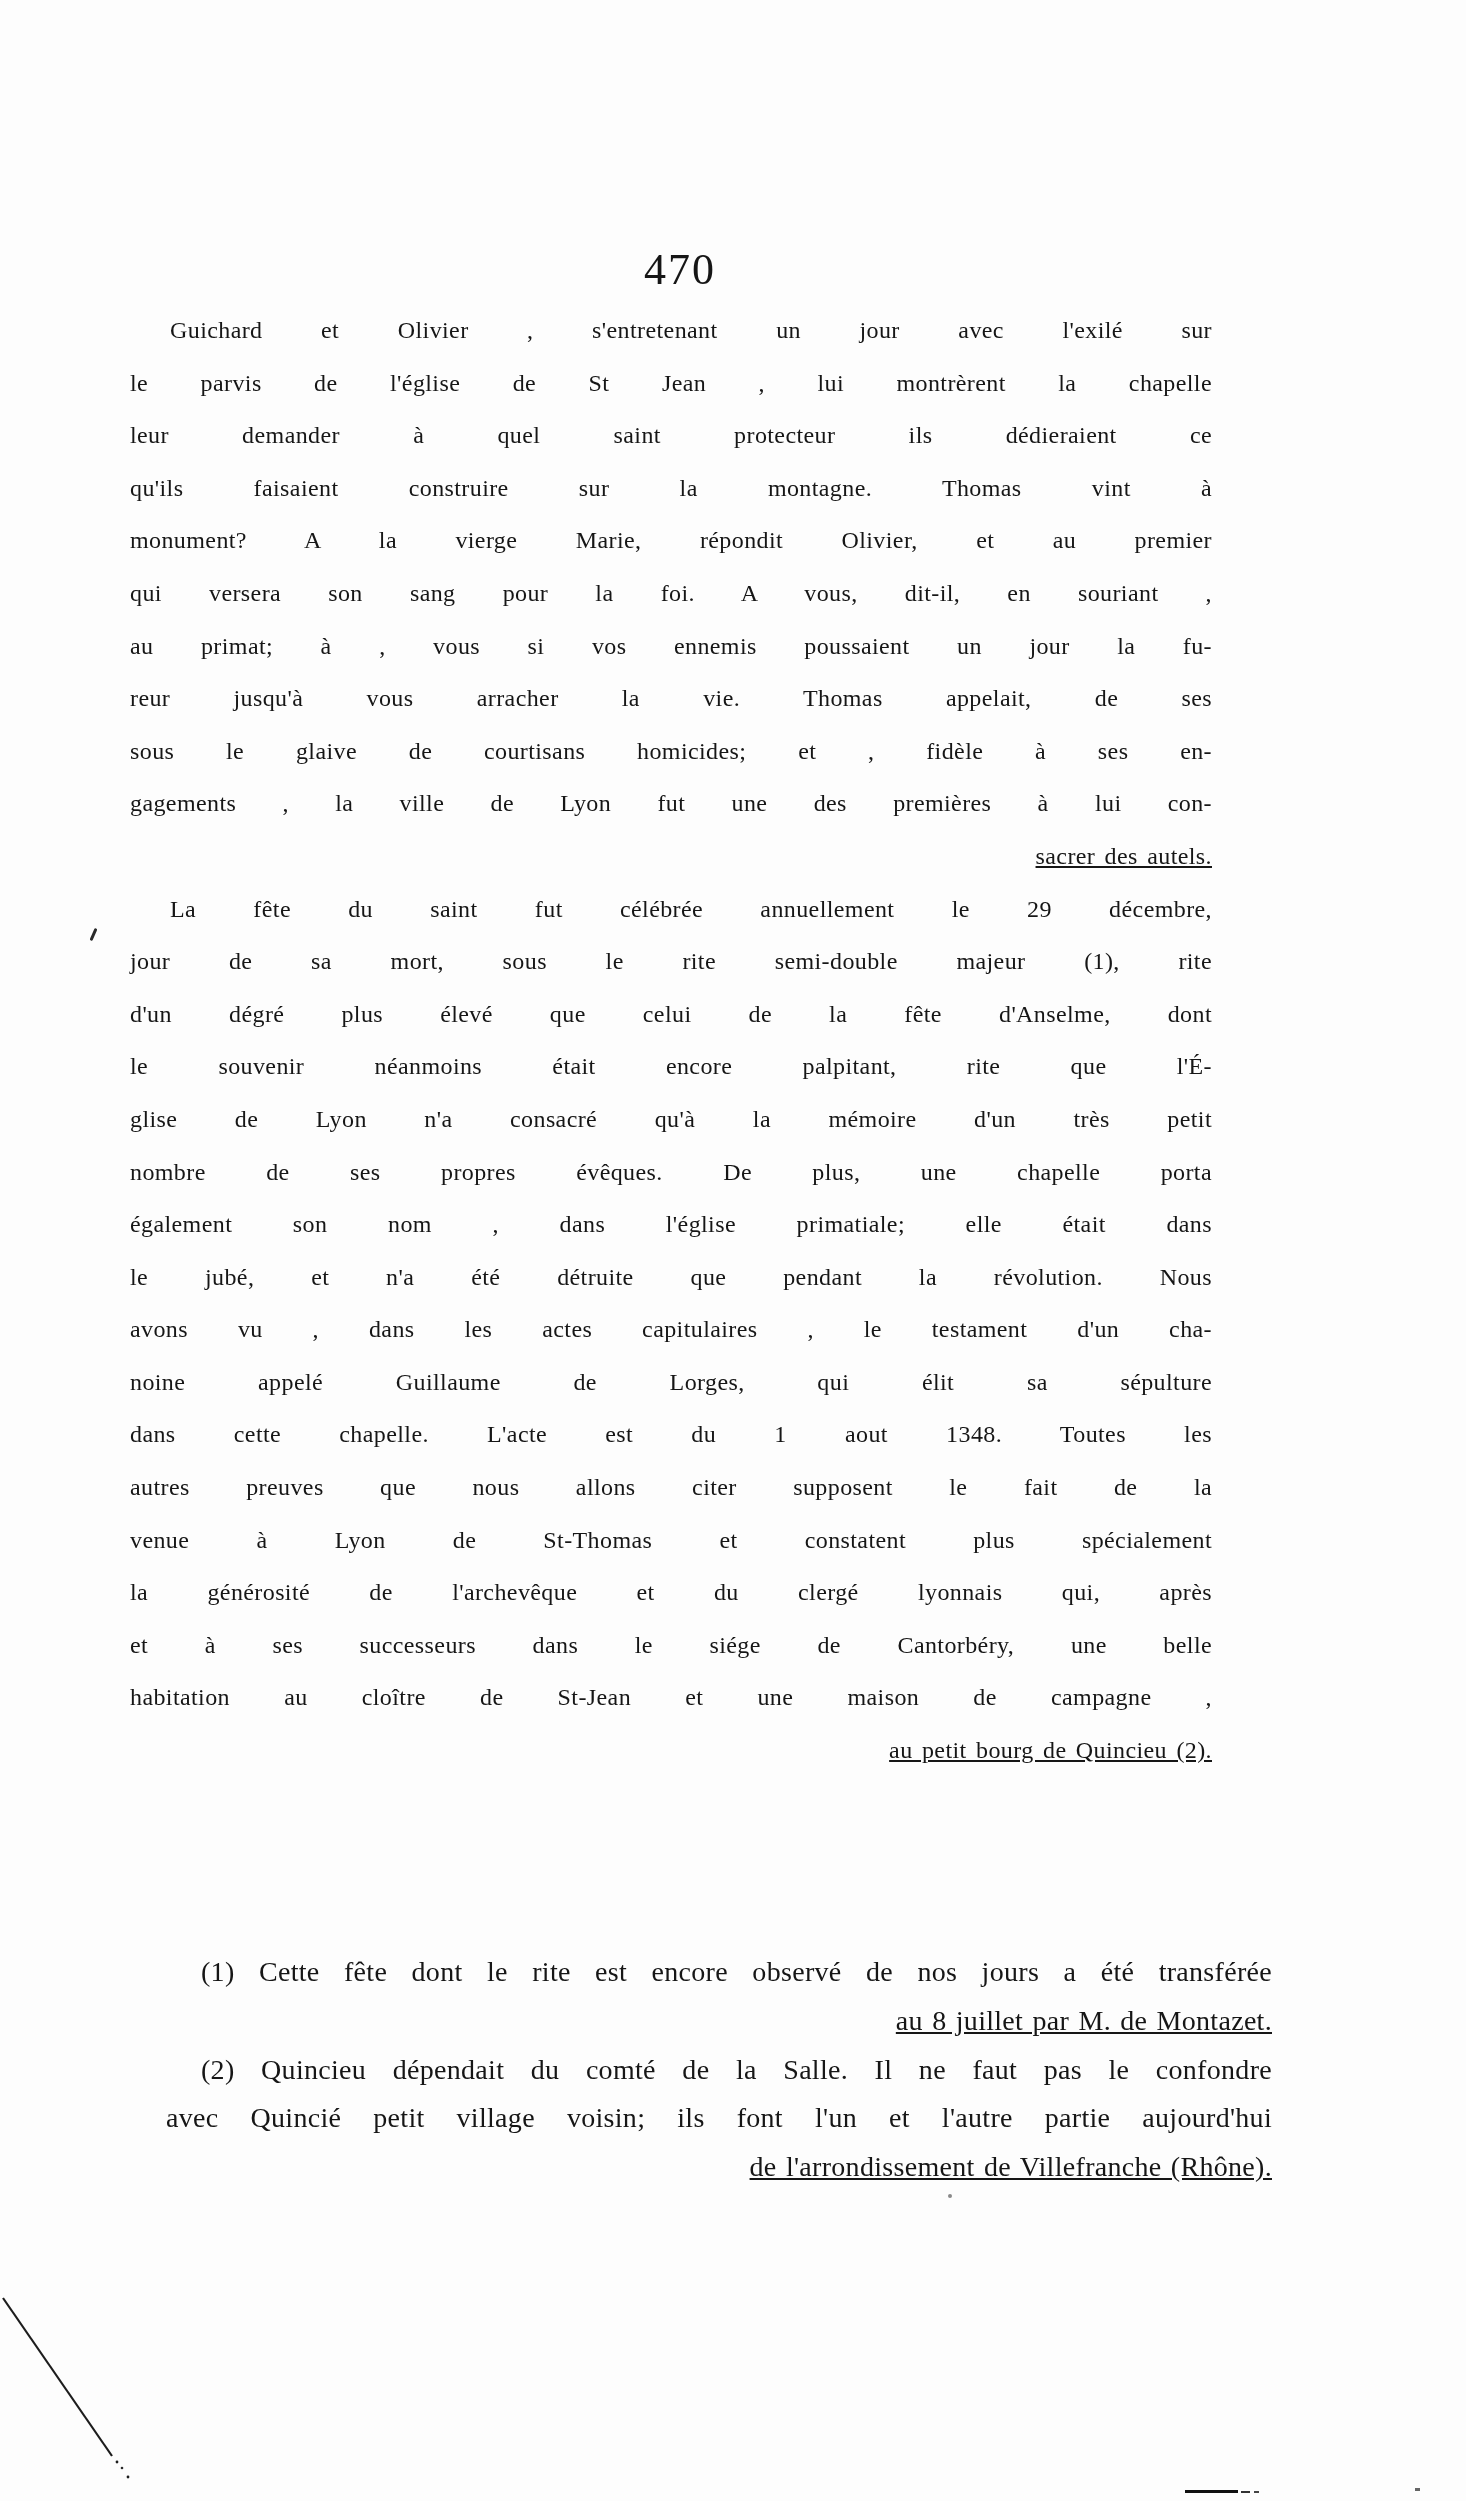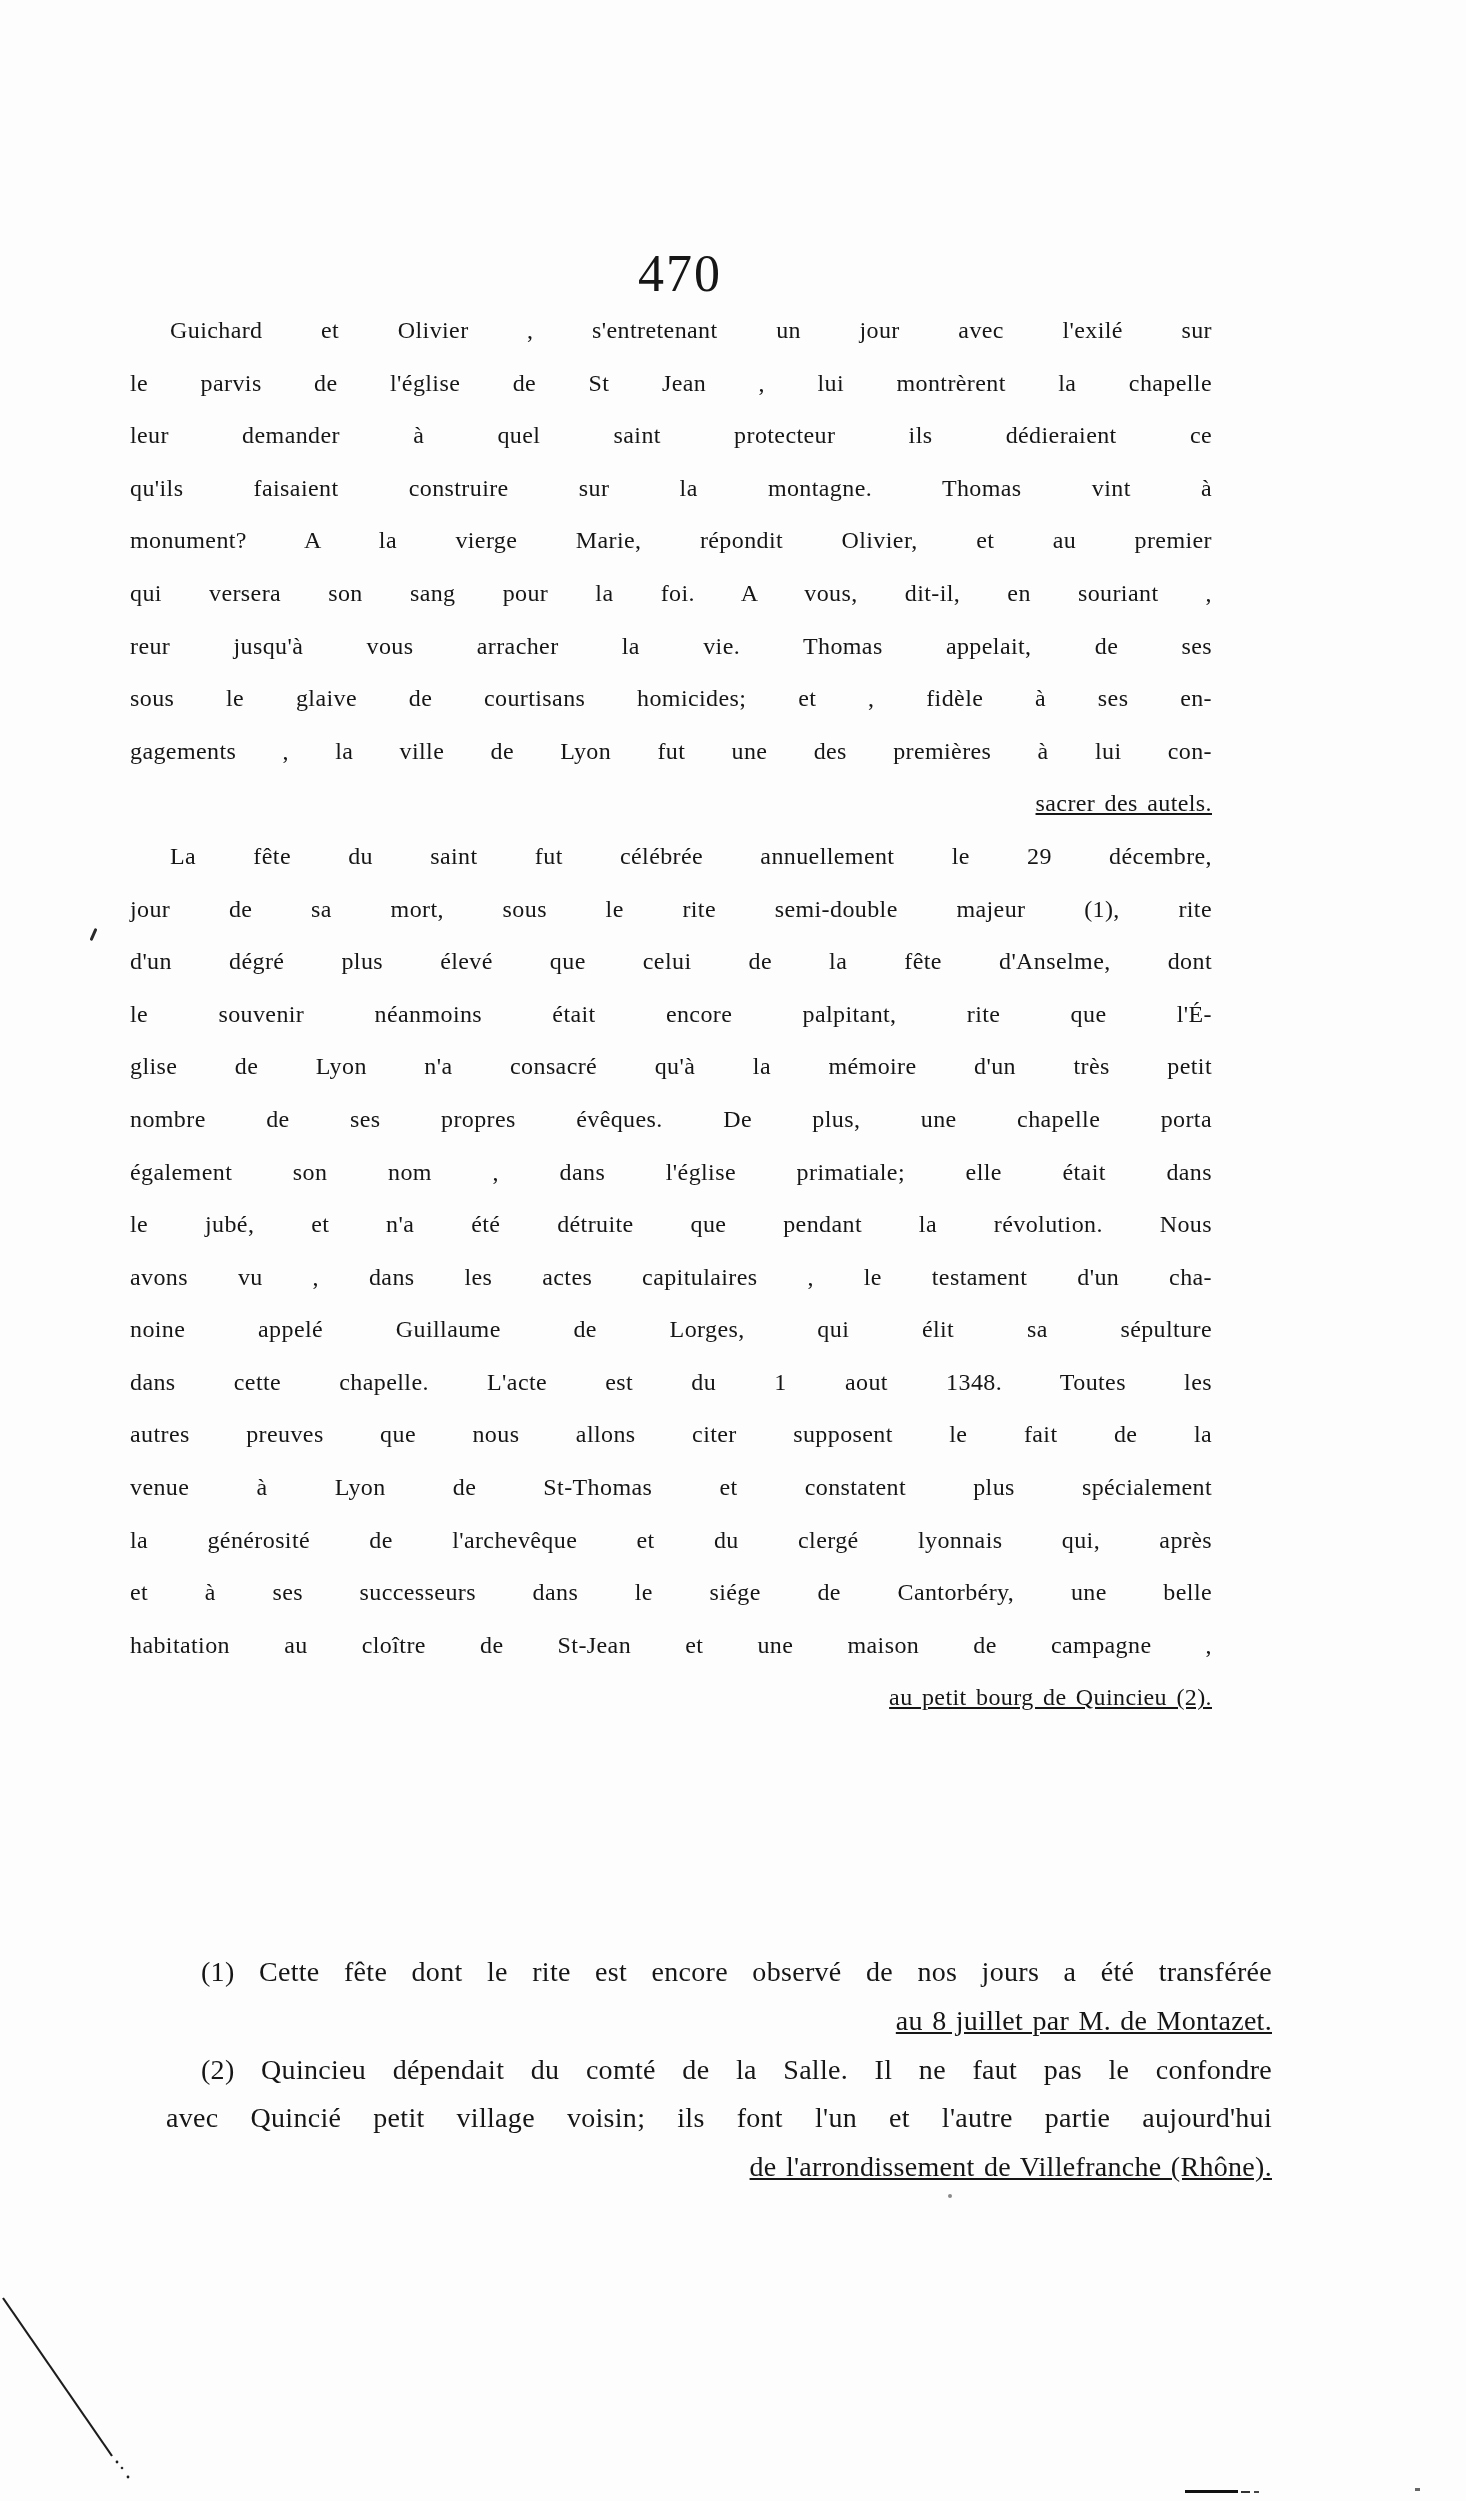--- a/index.html
+++ b/index.html
@@ -8,21 +8,21 @@
     width:1466px; height:2501px;
     background:#fdfdfd;
     overflow:hidden;
     font-family:"Liberation Serif", serif;
     color:#161616;
   }
   .page-number {
     position:absolute;
     left:600px; top:244px; width:160px;
     text-align:center;
-    font-size:52px;
+    font-size:44px;
     letter-spacing:2px;
   }
   .main-text {
     position:absolute;
     left:130px; top:304px; width:1082px;
     font-size:24px;
     letter-spacing:0.4px;
     word-spacing:3px;
   }
   .footnotes {
@@ -66,20 +66,21 @@
 
   <div class="page-number">470</div>
 
   <div class="main-text">
     <div class="ln j ind">Guichard et Olivier , s'entretenant un jour avec l'exilé sur</div>
     <div class="ln j">le parvis de l'église de St Jean , lui montrèrent la chapelle</div>
     <div class="ln j">leur demander à quel saint protecteur ils dédieraient ce</div>
     <div class="ln j">qu'ils faisaient construire sur la montagne. Thomas vint à</div>
     <div class="ln j">monument? A la vierge Marie, répondit Olivier, et au premier</div>
     <div class="ln j">qui versera son sang pour la foi. A vous, dit-il, en souriant ,</div>
+    <div class="ln j">au primat; à , vous si vos ennemis poussaient un jour la fu-</div>
     <div class="ln j">reur jusqu'à vous arracher la vie. Thomas appelait, de ses</div>
     <div class="ln j">sous le glaive de courtisans homicides; et , fidèle à ses en-</div>
     <div class="ln j">gagements , la ville de Lyon fut une des premières à lui con-</div>
     <div class="ln end">sacrer des autels.</div>
     <div class="ln j ind">La fête du saint fut célébrée annuellement le 29 décembre,</div>
     <div class="ln j">jour de sa mort, sous le rite semi-double majeur (1), rite</div>
     <div class="ln j">d'un dégré plus élevé que celui de la fête d'Anselme, dont</div>
     <div class="ln j">le souvenir néanmoins était encore palpitant, rite que l'É-</div>
     <div class="ln j">glise de Lyon n'a consacré qu'à la mémoire d'un très petit</div>
     <div class="ln j">nombre de ses propres évêques. De plus, une chapelle porta</div>

